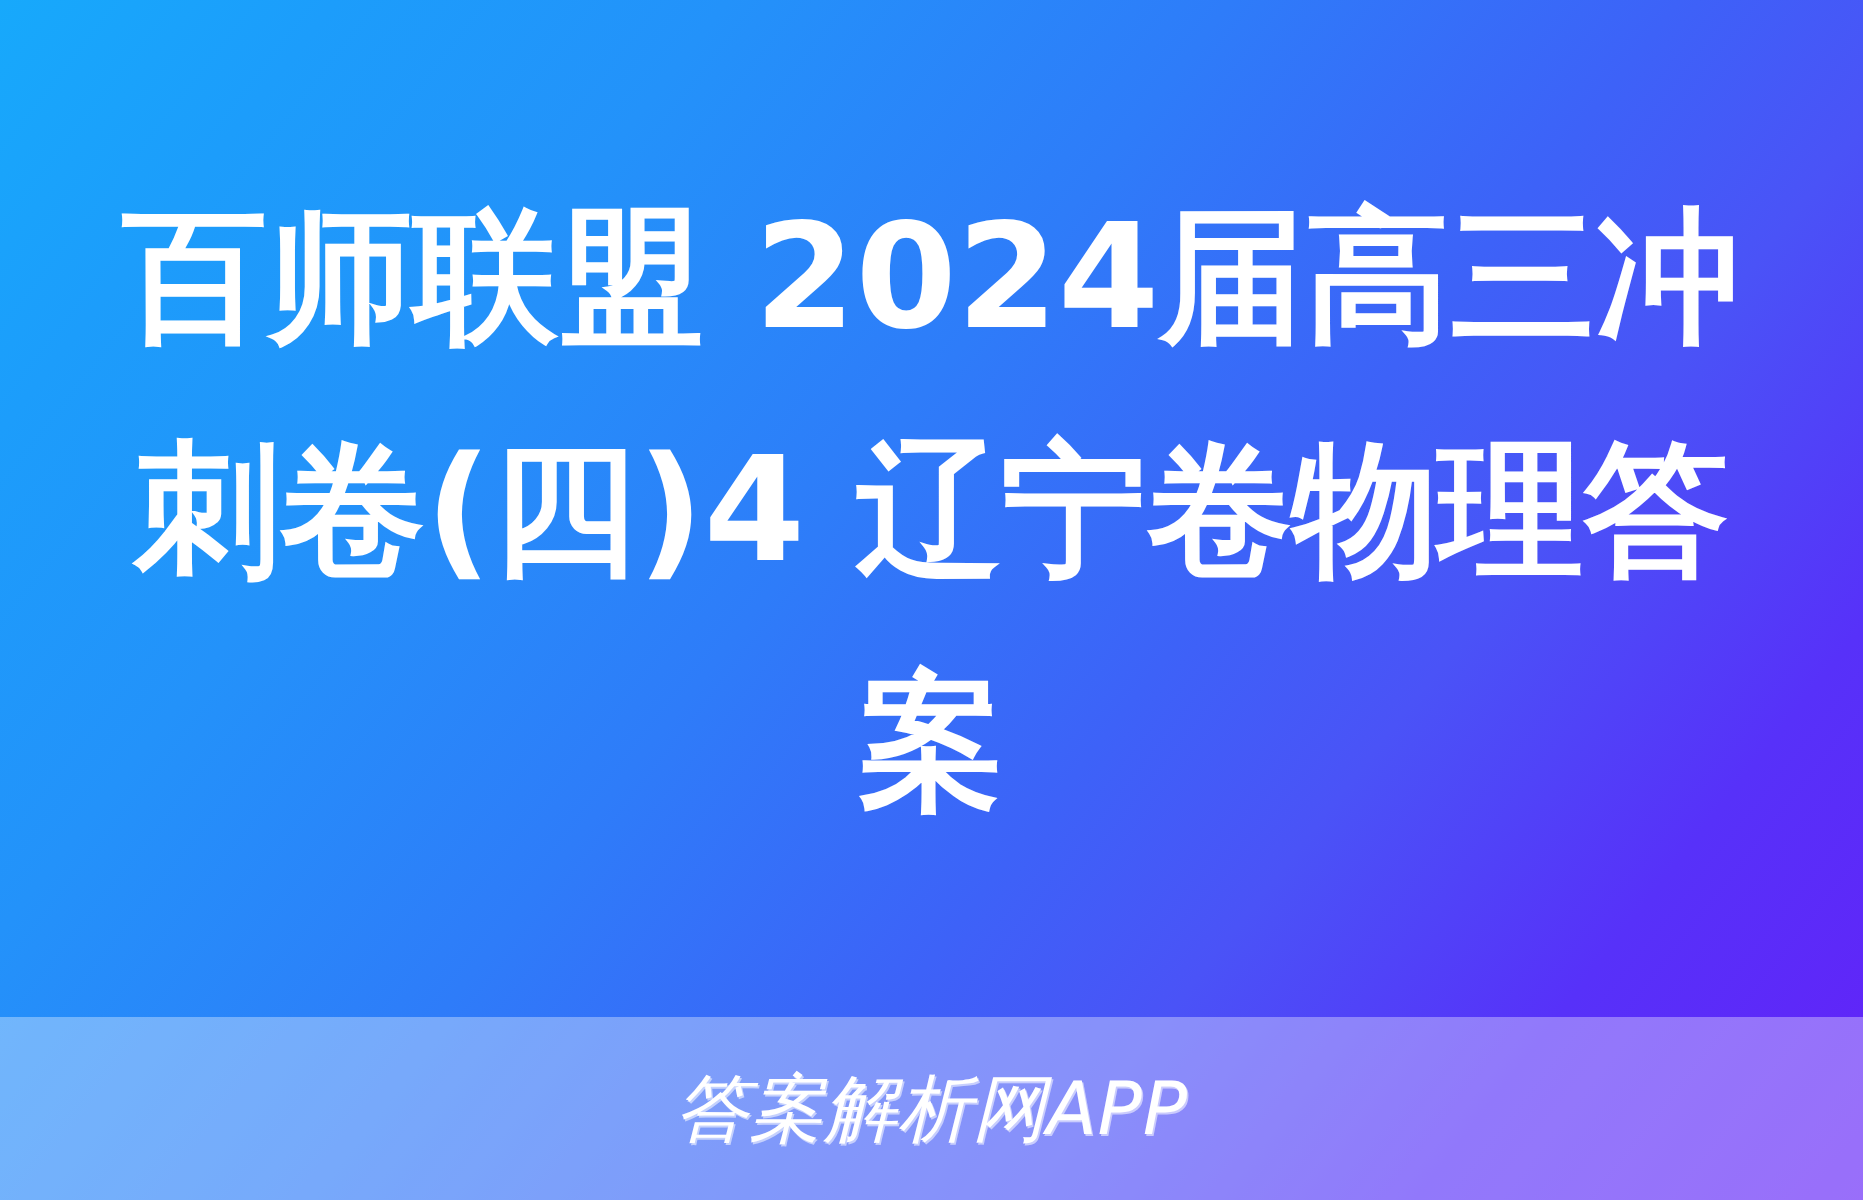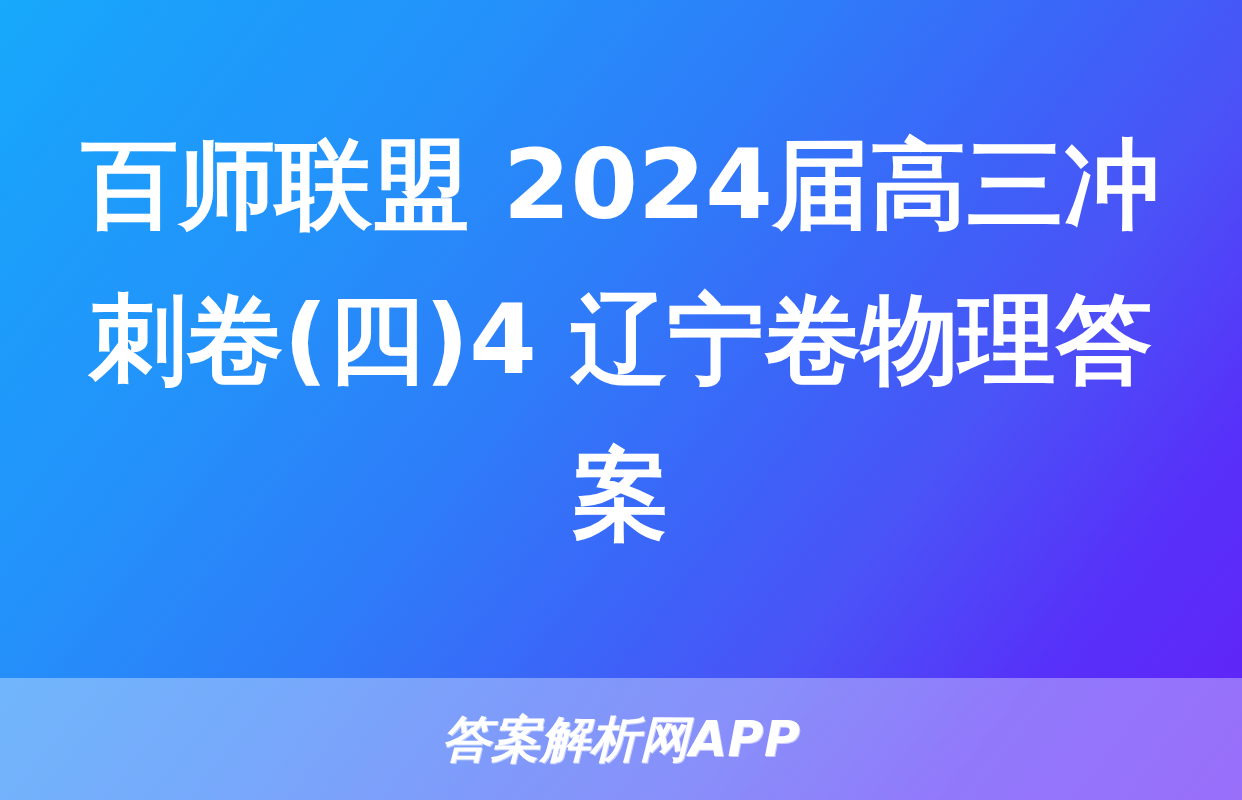--- a/index.html
+++ b/index.html
@@ -73,21 +73,21 @@
     background: rgba(255, 255, 255, 0.35);
     display: flex;
     align-items: center;
     justify-content: center;
   }
 
   #watermark {
     color: #FFFFFF;
     font-family: "DejaVu Sans", "Liberation Sans", sans-serif;
     font-size: 49px;
-    font-weight: bold;
+    font-weight: normal;
     font-style: italic;
     letter-spacing: 0.5px;
     line-height: 1;
     white-space: nowrap;
     text-shadow: 1px 1px 0 rgba(255,255,255,0.55);
   }
 </style>
 </head>
 <body>
 

